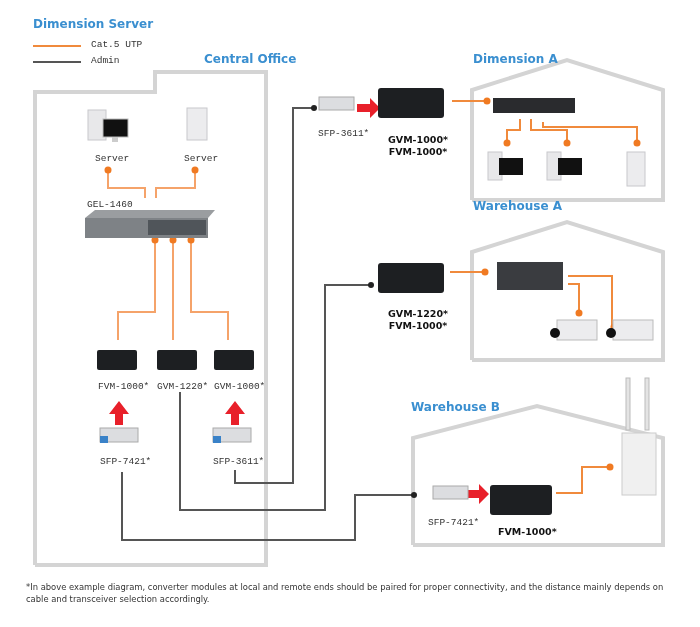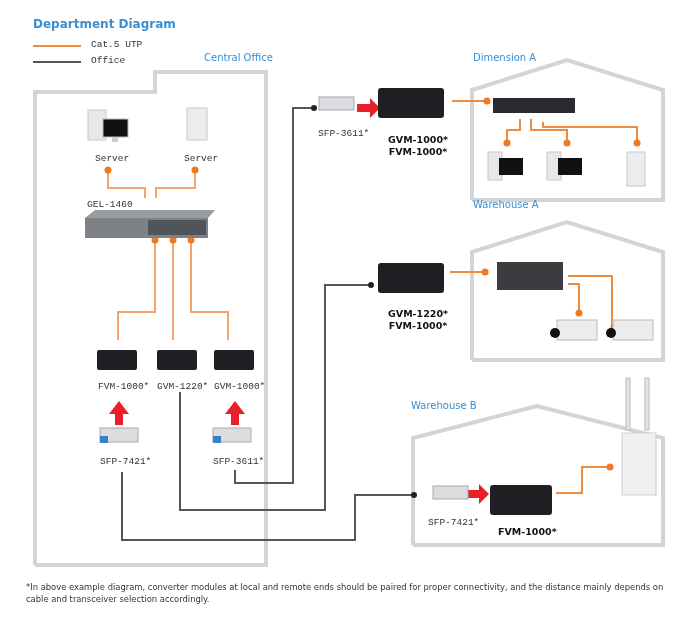--- a/index.html
+++ b/index.html
@@ -1,20 +1,20 @@
 <!DOCTYPE html>
 <html><head>
 <meta charset="utf-8">
 <style>
   html, body { margin:0; padding:0; background:#ffffff; }
   body { width:700px; height:627px; position:relative; overflow:hidden; font-family:"Liberation Sans", sans-serif; }
   svg#canvas { position:absolute; left:0; top:0; }
   .lbl { position:absolute; font-family:Liberation Mono, monospace; font-size:9.5px; color:#333; white-space:nowrap; }
   .lbl-b { position:absolute; font-family:"DejaVu Sans", sans-serif; font-size:9.5px; font-weight:bold; color:#111; white-space:nowrap; line-height:12px; text-align:center; }
-  .zone { position:absolute; font-family:"DejaVu Sans", sans-serif; font-size:10px; font-weight:normal; color:#3a8fd0; white-space:nowrap; }
+  .zone { position:absolute; font-family:"DejaVu Sans", sans-serif; font-size:12px; font-weight:bold; color:#3a8fd0; white-space:nowrap; }
   .title { position:absolute; left:33px; top:17px; font-family:"DejaVu Sans", sans-serif; font-size:12px; font-weight:bold; color:#3a8fd0; }
   .legend-line { position:absolute; height:2px; width:48px; }
   .note { position:absolute; left:26px; top:581px; width:650px; font-family:"DejaVu Sans", sans-serif; font-size:8.4px; color:#333; line-height:12px; }
 </style>
 </head>
 <body>
 
 <svg id="canvas" width="700" height="627">
 
   <polyline points="35,565 35,92 155,92 155,72 266,72 266,565 35,565" fill="none" stroke="#d4d4d4" stroke-width="4"></polyline>
@@ -126,26 +126,26 @@
 
   <rect x="433" y="486" width="35" height="13" fill="#dcdde0" stroke="#aaa"></rect>
   <rect x="490" y="485" width="62" height="30" rx="3" fill="#1d1f22"></rect>
   <g>
     <rect x="626" y="378" width="4" height="52" fill="#e4e4e4" stroke="#bbb"></rect>
     <rect x="645" y="378" width="4" height="52" fill="#e4e4e4" stroke="#bbb"></rect>
     <rect x="622" y="433" width="34" height="62" fill="#f0f0f0" stroke="#ccc"></rect>
   </g>
 </svg>
 
-<div class="title">Department Diagram</div>
+<div class="title">Dimension Server</div>
 
 <div class="legend-line" style="left: 33px; top: 45px; background: rgb(240, 138, 60);"></div>
 <div class="lbl" style="left:91px;top:39px;">Cat.5 UTP</div>
 <div class="legend-line" style="left: 33px; top: 61px; background: rgb(85, 85, 85);"></div>
-<div class="lbl" style="left:91px;top:55px;">Office</div>
+<div class="lbl" style="left:91px;top:55px;">Admin</div>
 
 <div class="zone" style="left:204px;top:52px;">Central Office</div>
 <div class="zone" style="left:473px;top:52px;">Dimension A</div>
 <div class="zone" style="left:473px;top:199px;">Warehouse A</div>
 <div class="zone" style="left:411px;top:400px;">Warehouse B</div>
 
 <div class="lbl" style="left:95px;top:153px;">Server</div>
 <div class="lbl" style="left:184px;top:153px;">Server</div>
 <div class="lbl" style="left:87px;top:199px;">GEL-1460</div>
 <div class="lbl" style="left:98px;top:381px;">FVM-1000*</div>

